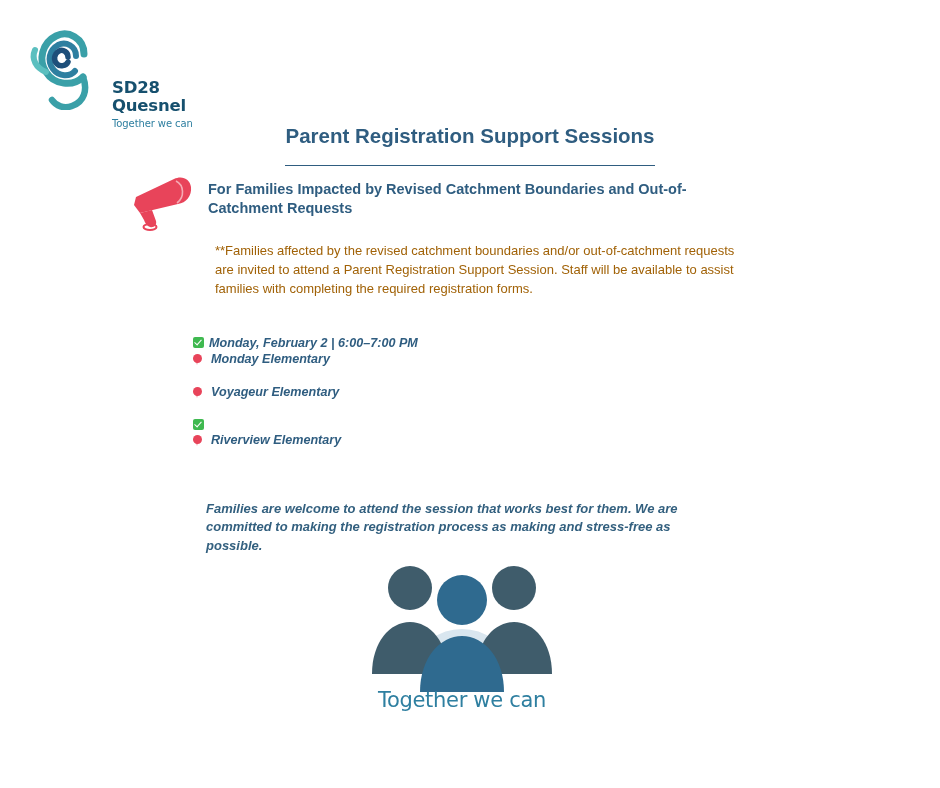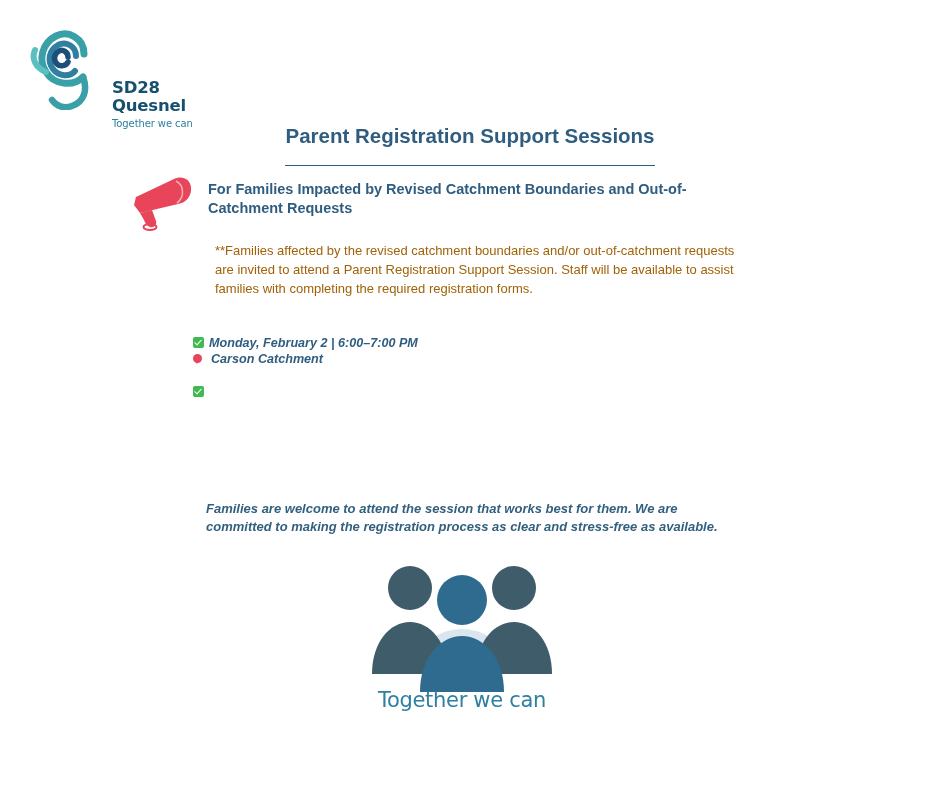--- a/index.html
+++ b/index.html
@@ -255,36 +255,44 @@
 
 <div class="sessions">
 
   <div class="session">
     <div class="session-line">
       <span class="emoji"><i class="check-ico"></i></span>
       <span>Monday, February 2 | 6:00–7:00 PM</span>
     </div>
     <div class="session-line">
       <span class="emoji"><i class="pin-ico"></i></span>
-      <span class="session-loc">Carson Catchment</span>
+      <span class="session-loc">Monday Elementary</span>
     </div>
   </div>
 
   <div class="session">
+    <div class="session-line">
+      <span class="emoji"><i class="pin-ico"></i></span>
+      <span class="session-loc">Voyageur Elementary</span>
+    </div>
   </div>
 
   <div class="session">
     <div class="session-line">
       <span class="emoji"><i class="check-ico"></i></span>
     </div>
-  </div>
-
-</div>
-
-<div class="closing">Families are welcome to attend the session that works best for them. We are committed to making the registration process as clear and stress-free as available.</div>
+    <div class="session-line">
+      <span class="emoji"><i class="pin-ico"></i></span>
+      <span class="session-loc">Riverview Elementary</span>
+    </div>
+  </div>
+
+</div>
+
+<div class="closing">Families are welcome to attend the session that works best for them. We are committed to making the registration process as making and stress-free as possible.</div>
 
 <div class="footer-graphic">
   <svg viewBox="0 0 200 170" width="200" height="170" aria-hidden="true">
     <path d="M56 112 A46 46 0 0 1 144 112" fill="none" stroke="#d9e6ef" stroke-width="13"></path>
     <g fill="#3f5c6b">
       <circle cx="48" cy="32" r="22"></circle>
       <path d="M10 118 C10 86, 28 66, 48 66 C68 66, 86 86, 86 118 Z"></path>
     </g>
     <g fill="#3f5c6b">
       <circle cx="152" cy="32" r="22"></circle>

